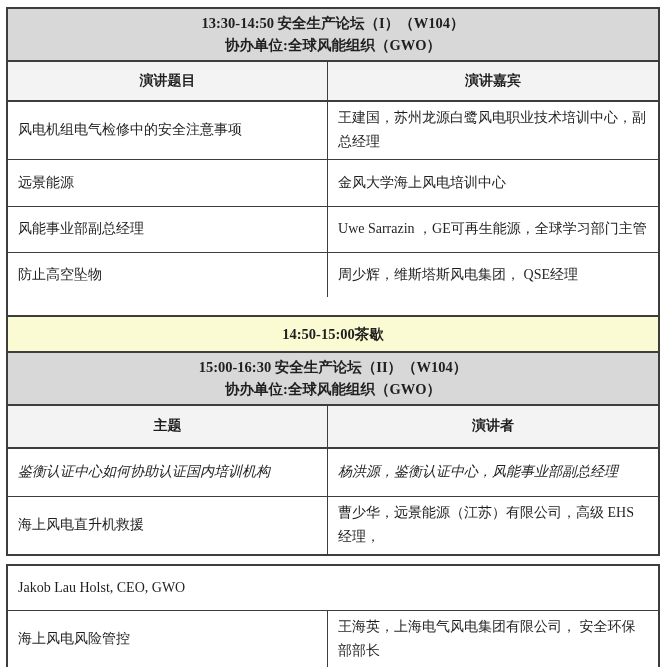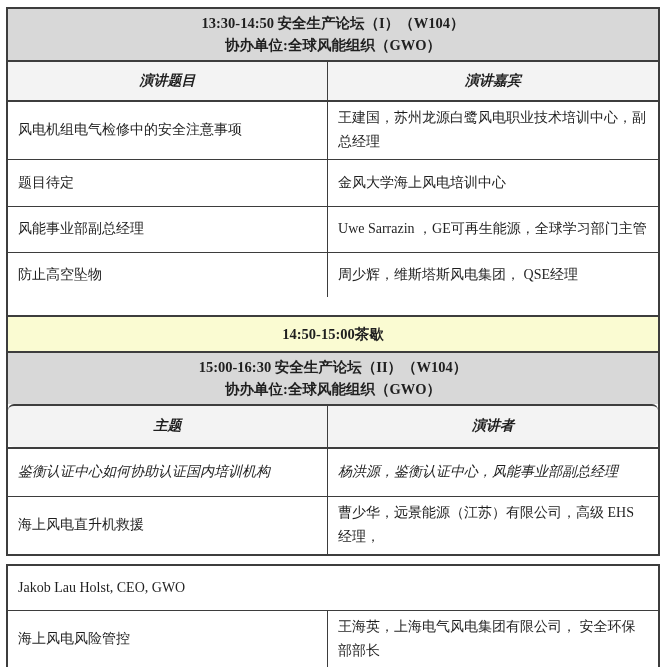--- a/index.html
+++ b/index.html
@@ -27,21 +27,21 @@
     justify-content:center;text-align:center;font-weight:bold;
     line-height:1.55;font-size:14.5px;padding:3px 8px;width:100%;
     flex-direction:column;display:flex;
   }
   .session-band{background:var(--header_bg);}
   .tea-band{background:var(--tea_bg);}
   .qa-band{font-weight:normal;}
   .cell{padding:4px 10px;line-height:1.75;}
   .cell.left{width:321px;border-right:1px solid var(--border);align-self:stretch;display:flex;align-items:center;}
   .cell.right{width:331px;align-self:stretch;display:flex;align-items:center;}
-  .colhead{background:var(--subheader_bg);font-weight:bold;font-style:italic;}
+  .colhead{background:var(--subheader_bg);font-weight:bold;}
   .colhead .cell{justify-content:center;text-align:center;}
 </style>
 </head>
 <body>
 
 <div class="page">
 
   <div class="tbl">
 
     <div class="row band session-band" style="min-height:46px;">
@@ -53,21 +53,21 @@
       <div class="cell left">演讲题目</div>
       <div class="cell right">演讲嘉宾</div>
     </div>
 
     <div class="row thick" style="min-height:45px;">
       <div class="cell left">风电机组电气检修中的安全注意事项</div>
       <div class="cell right">王建国，苏州龙源白鹭风电职业技术培训中心，副总经理</div>
     </div>
 
     <div class="row" style="min-height:47px;">
-      <div class="cell left">题目待定</div>
+      <div class="cell left">远景能源</div>
       <div class="cell right">金风大学海上风电培训中心</div>
     </div>
 
     <div class="row" style="min-height:46px;">
       <div class="cell left">风能事业部副总经理</div>
       <div class="cell right">Uwe Sarrazin ，GE可再生能源，全球学习部门主管</div>
     </div>
 
     <div class="row" style="min-height:45px;">
       <div class="cell left">防止高空坠物</div>
@@ -76,21 +76,21 @@
 
     <div class="row band tea-band thick" style="min-height:36px;margin-top:18px;">
       <div>14:50-15:00茶歇</div>
     </div>
 
     <div class="row band session-band thick" style="min-height:48px;">
       <div>15:00-16:30 安全生产论坛（II）（W104）</div>
       <div>协办单位:全球风能组织（GWO）</div>
     </div>
 
-    <div class="row colhead thick" style="min-height:43px;border-radius:6px;">
+    <div class="row colhead thick" style="min-height:43px;">
       <div class="cell left">主题</div>
       <div class="cell right">演讲者</div>
     </div>
 
     <div class="row thick" style="min-height:49px;font-style:italic;">
       <div class="cell left">鉴衡认证中心如何协助认证国内培训机构</div>
       <div class="cell right">杨洪源，鉴衡认证中心，风能事业部副总经理</div>
     </div>
 
     <div class="row" style="min-height:39px;">

